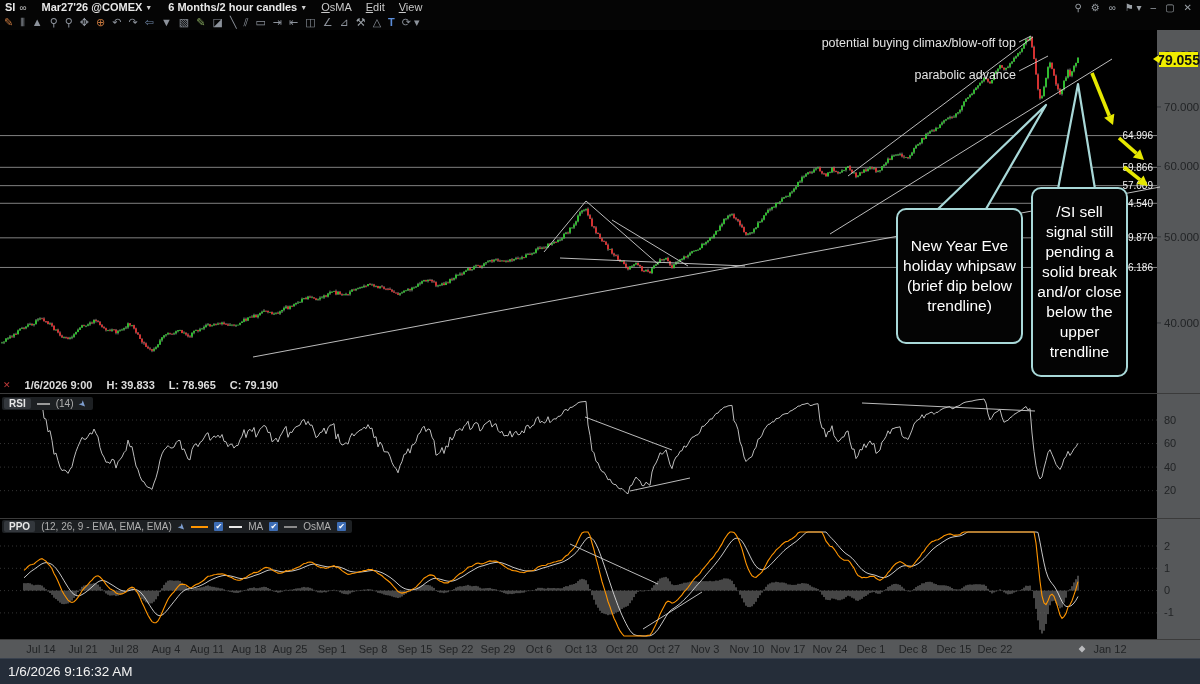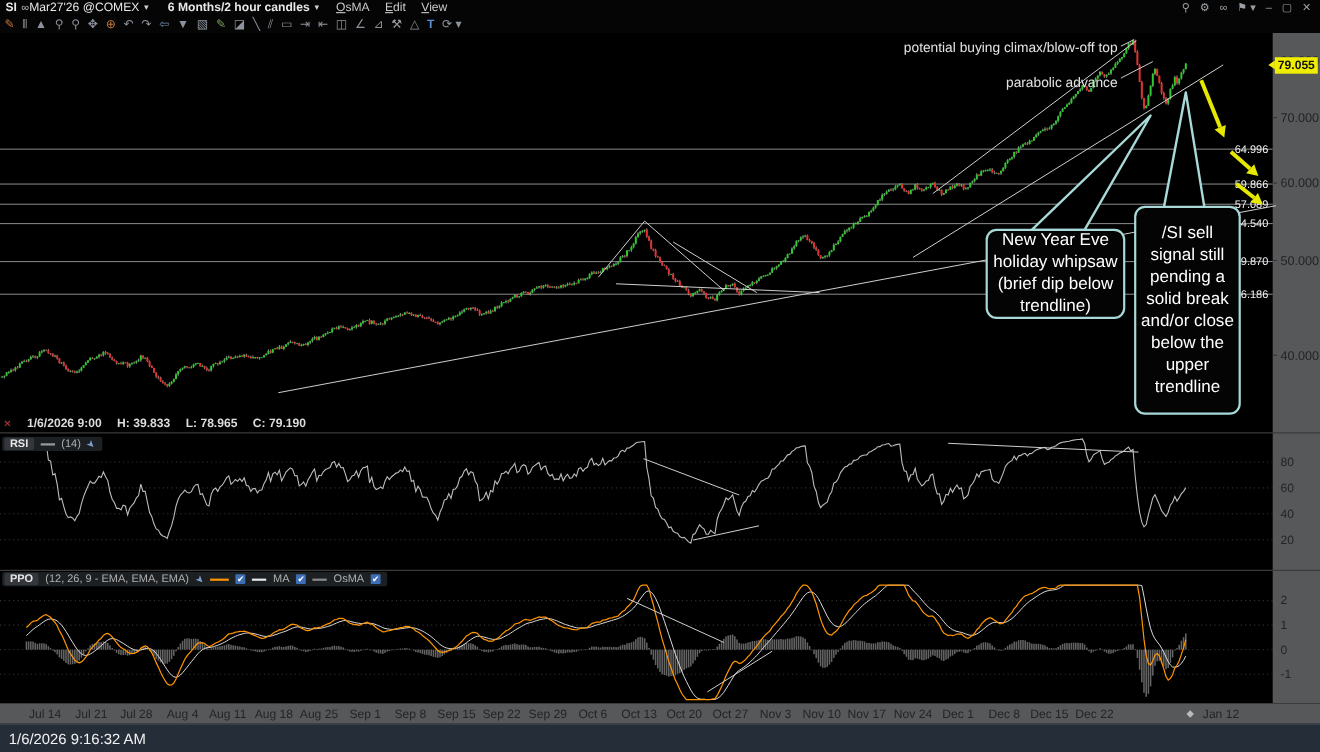--- a/index.html
+++ b/index.html
@@ -3,21 +3,21 @@
 <meta charset="utf-8">
 <style>
   html,body{margin:0;padding:0;background:#000;}
   #app{position:relative;width:1200px;height:684px;background:#000;overflow:hidden;
        font-family:"Liberation Sans",sans-serif;-webkit-font-smoothing:antialiased;}
   
   .titlebar{position:absolute;left:0;top:0;width:1200px;height:14px;background:#050505;
             display:flex;align-items:center;font-size:11px;color:#e8e8e8;z-index:30;}
   .titlebar .sym{font-weight:bold;margin-left:5px;}
   .titlebar .cont{color:#b9b9b9;margin-left:4px;font-size:10px;}
-  .titlebar .contract{font-weight:normal;margin-left:0;}
+  .titlebar .contract{font-weight:bold;margin-left:15px;}
   .titlebar .caret{font-size:7px;color:#cfcfcf;margin-left:3px;}
   .titlebar .tf{font-weight:bold;margin-left:16px;}
   .menu-item{display:inline-block;color:#c9c9c9;margin-left:14px;font-weight:normal;}
   .menu-item::first-letter{text-decoration:underline;}
   .win-controls{margin-left:auto;display:flex;align-items:center;gap:9px;margin-right:8px;color:#9aa0a6;font-size:10px;}
   .win-controls span{cursor:default;}
   
   .toolbar{position:absolute;left:0;top:14px;width:1200px;height:16px;background:#050505;
            display:flex;align-items:center;gap:7px;padding-left:4px;z-index:30;font-size:11px;color:#8d939c;}
   .toolbar span{line-height:16px;}
@@ -32,25 +32,25 @@
                font-size:10px;color:#b0b0b0;background:#1d2023;padding:1px 6px 1px 2px;border-radius:2px;}
   .pane-header .chip{background:#33373c;color:#e6e6e6;font-weight:bold;padding:0 5px;border-radius:2px;}
   .sample{display:inline-block;width:13px;height:0;border-top:2px solid #9a9a9a;}
   .ptr-icon{color:#7f9fd0;font-size:9px;transform:rotate(45deg);display:inline-block;}
   .cbx{display:inline-block;width:9px;height:9px;background:#3d6db5;border-radius:1px;color:#fff;
        font-size:8px;line-height:9px;text-align:center;}
   
   .callout{position:absolute;z-index:25;background:#040404;border:2.5px solid #a8d8d8;border-radius:10px;
            color:#fff;text-align:center;font-size:15.5px;line-height:20px;box-sizing:border-box;
            display:flex;align-items:center;justify-content:center;padding:2px 2px;}
-  #callout1{left:896px;top:208px;width:127px;height:82px;}
+  #callout1{left:896px;top:208px;width:127px;height:136px;}
   #callout2{left:1031px;top:187px;width:97px;height:190px;}
   
   .bubble{position:absolute;left:1159px;top:52px;width:39px;height:15px;background:#f0ee00;z-index:22;
-          color:#111;font-size:11px;font-weight:bold;display:flex;align-items:center;justify-content:center;}
+          color:#111;font-size:14px;font-weight:bold;display:flex;align-items:center;justify-content:center;}
   .bubble:before{content:"";position:absolute;left:-6px;top:3px;border-right:6px solid #f0ee00;
                  border-top:4.5px solid transparent;border-bottom:4.5px solid transparent;}
   
   .statusbar{position:absolute;left:0;top:658px;width:1200px;height:26px;background:#252d39;
              border-top:1px solid #39414e;box-sizing:border-box;z-index:30;display:flex;align-items:center;}
   .statusbar span{color:#f2f2f2;font-size:13.5px;margin-left:8px;}
 </style>
 </head>
 <body>
 

